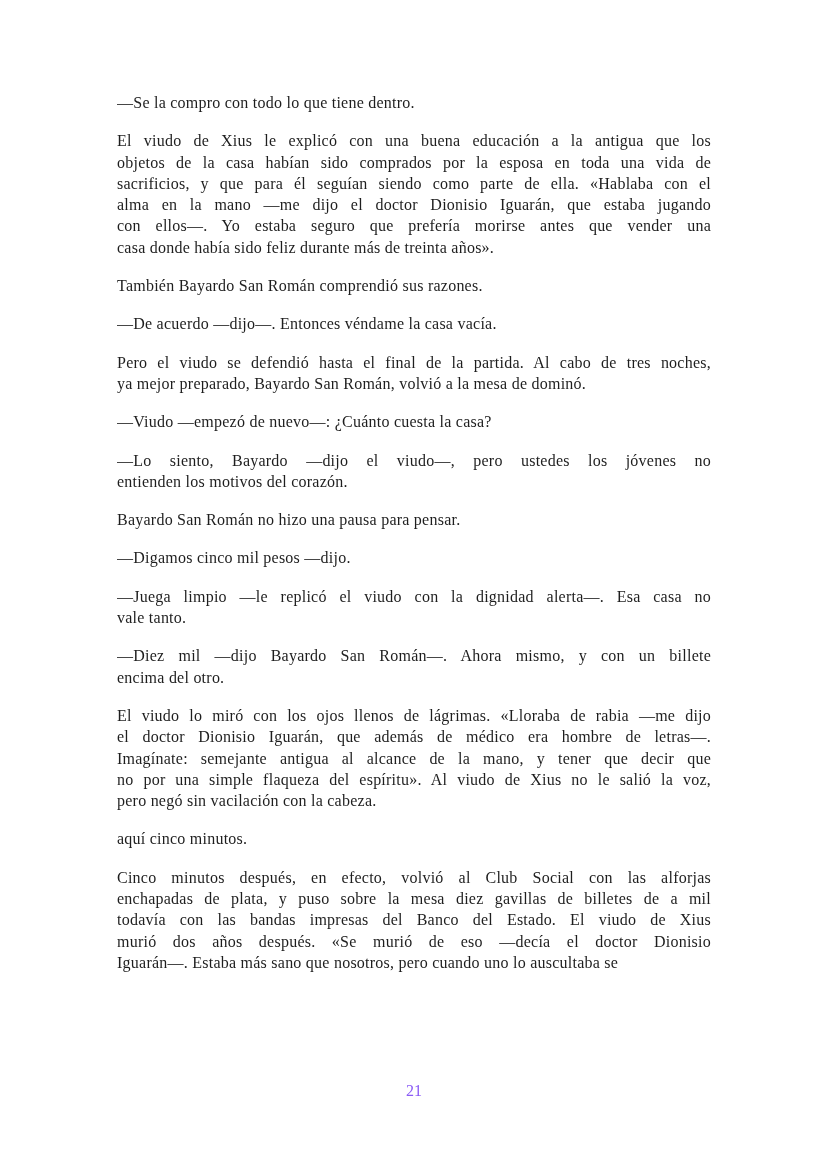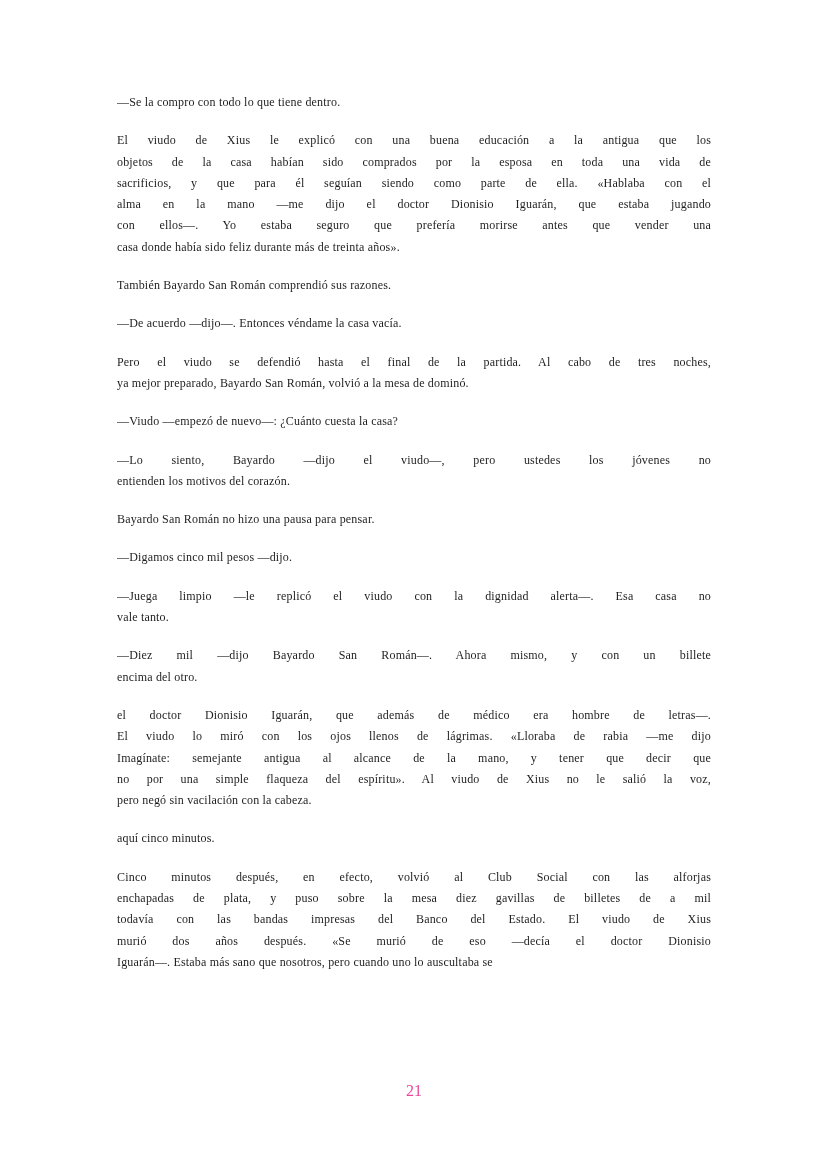--- a/index.html
+++ b/index.html
@@ -20,42 +20,42 @@
     position: absolute;
     left: 117px;
     top: 92px;
     width: 594px;
   }
   .paragraph {
     margin: 0 0 17px 0;
     padding: 0;
   }
   .line {
-    font-size: 12px;
+    font-size: 16px;
     line-height: 21.3px;
     height: 21.3px;
     letter-spacing: 0.015em;
     text-align: justify;
     text-align-last: justify;
     overflow: hidden;
     white-space: normal;
   }
   .line.last-line {
     text-align: left;
     text-align-last: left;
   }
   .page-number {
     position: absolute;
     left: 0;
     top: 1080px;
     width: 828px;
     text-align: center;
     font-size: 16px;
     line-height: 21.3px;
-    color: #ec4899;
+    color: #8b5cf6;
   }
 </style>
 </head>
 <body>
 
 <div class="page">
   <main class="text-block" id="text-block">
       <div class="paragraph">
         <div class="line last-line">—Se la compro con todo lo que tiene dentro.</div>
       </div>
@@ -92,22 +92,22 @@
       </div>
       <div class="paragraph">
         <div class="line">—Juega limpio —le replicó el viudo con la dignidad alerta—. Esa casa no</div>
         <div class="line last-line">vale tanto.</div>
       </div>
       <div class="paragraph">
         <div class="line">—Diez mil —dijo Bayardo San Román—. Ahora mismo, y con un billete</div>
         <div class="line last-line">encima del otro.</div>
       </div>
       <div class="paragraph">
+        <div class="line">El viudo lo miró con los ojos llenos de lágrimas. «Lloraba de rabia —me dijo</div>
         <div class="line">el doctor Dionisio Iguarán, que además de médico era hombre de letras—.</div>
-        <div class="line">El viudo lo miró con los ojos llenos de lágrimas. «Lloraba de rabia —me dijo</div>
         <div class="line">Imagínate: semejante antigua al alcance de la mano, y tener que decir que</div>
         <div class="line">no por una simple flaqueza del espíritu». Al viudo de Xius no le salió la voz,</div>
         <div class="line last-line">pero negó sin vacilación con la cabeza.</div>
       </div>
       <div class="paragraph">
         <div class="line last-line">aquí cinco minutos.</div>
       </div>
       <div class="paragraph">
         <div class="line">Cinco minutos después, en efecto, volvió al Club Social con las alforjas</div>
         <div class="line">enchapadas de plata, y puso sobre la mesa diez gavillas de billetes de a mil</div>

